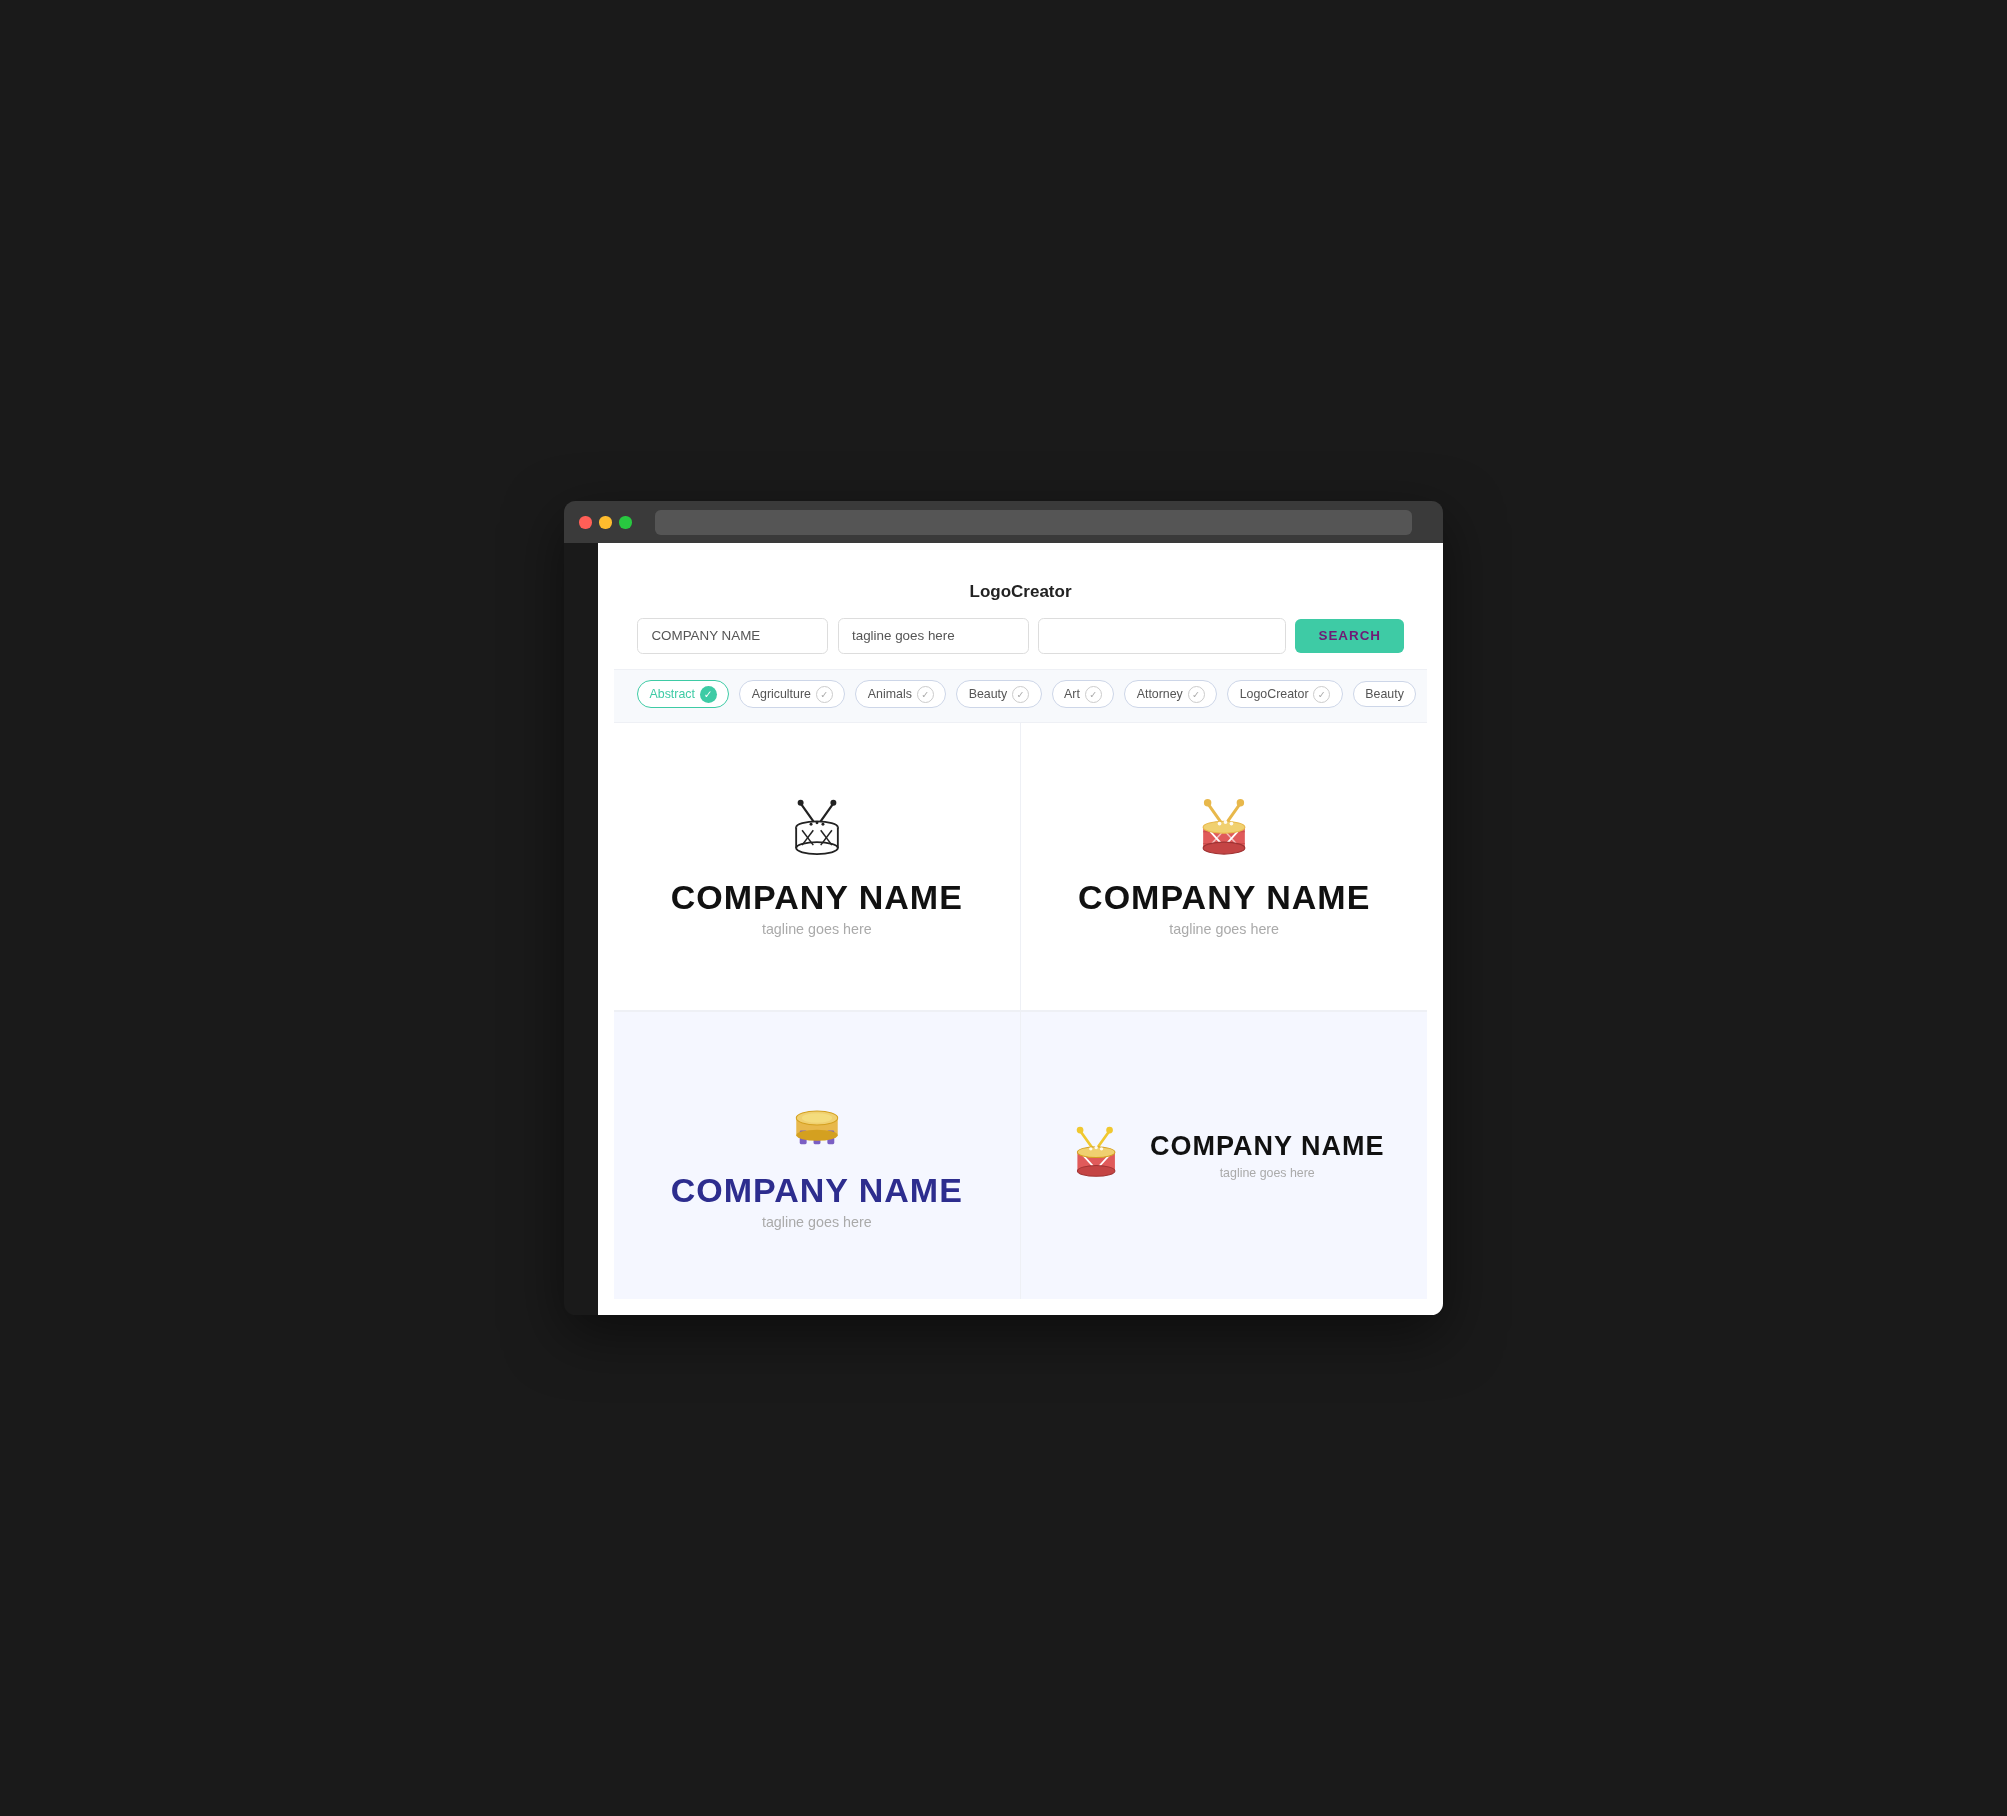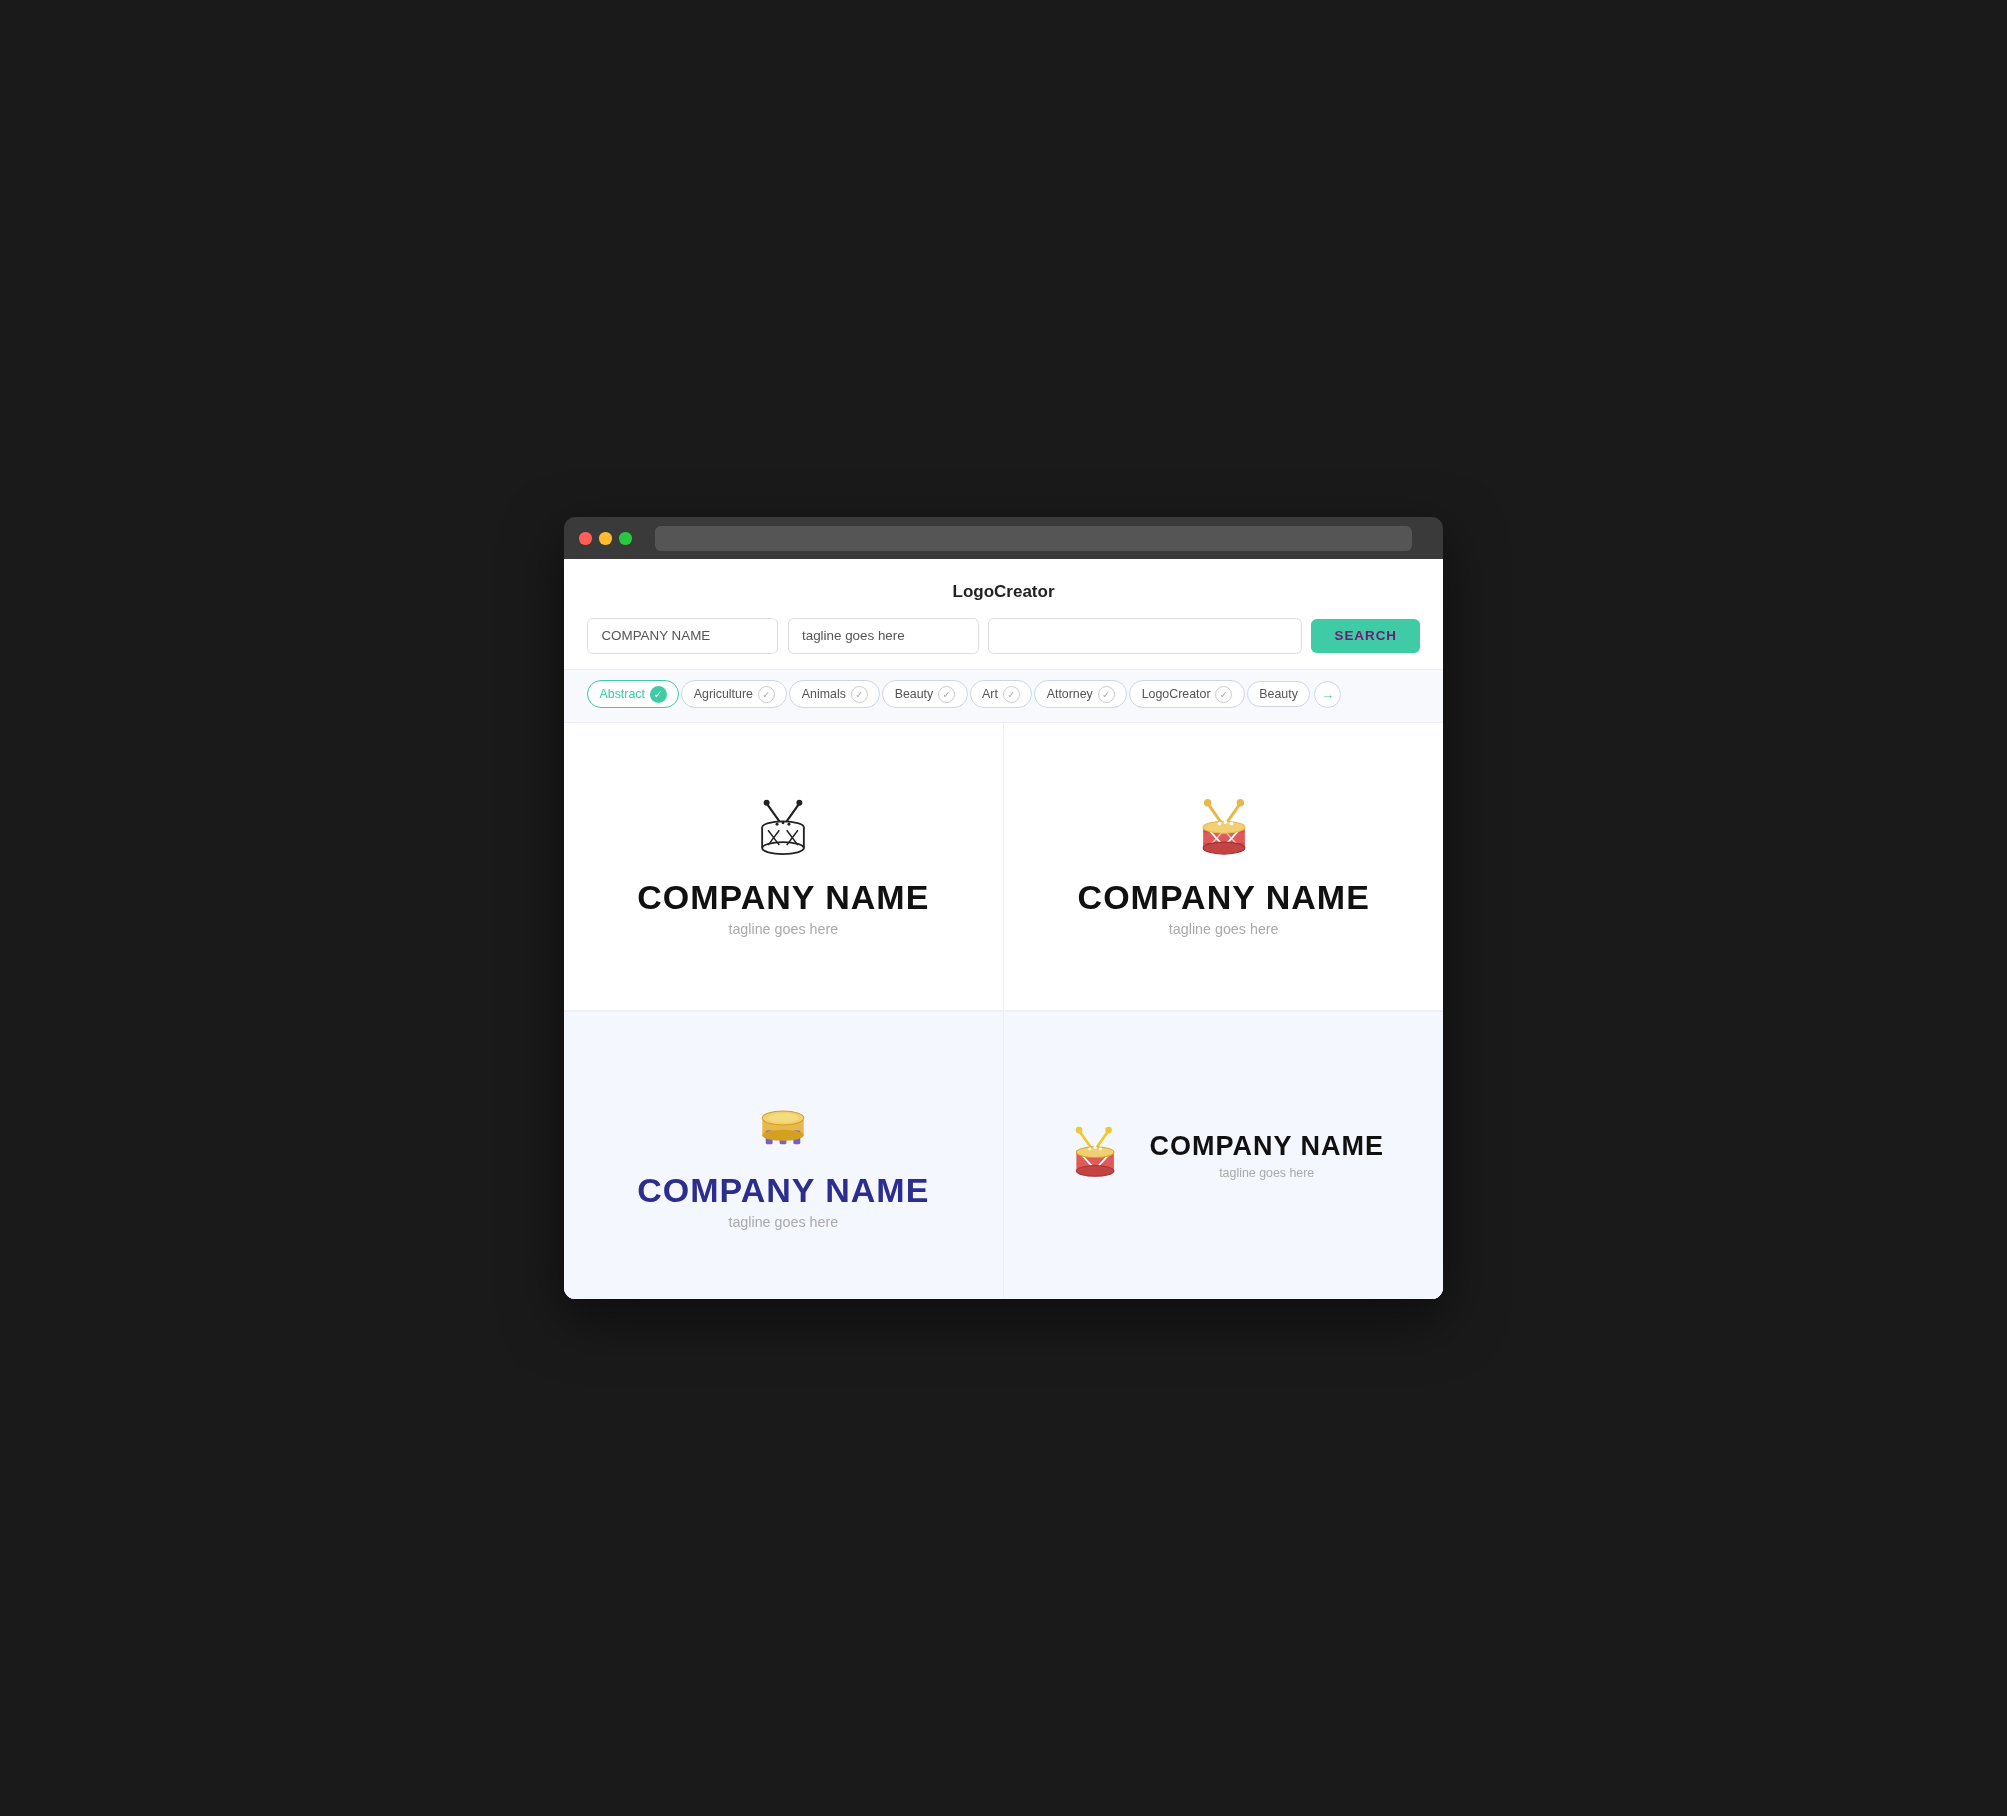--- a/index.html
+++ b/index.html
@@ -40,21 +40,22 @@
     .address-bar {
       flex: 1;
       margin: 0 15.3px;
       background: #555;
       border-radius: 5.7px;
       height: 25px;
     }
 
     .app-container {
       background: #ffffff;
-      padding: 0;
+      padding: 16px;
+      margin-left: 34px;
     }
 
     .app-header {
       text-align: center;
       padding: 23px 0 15.3px;
       font-size: 17px;
       font-weight: 700;
       color: #222;
       letter-spacing: 0;
     }
@@ -95,21 +96,21 @@
       padding: 9.6px 23px;
       font-size: 13.4px;
       font-weight: 700;
       letter-spacing: 1px;
       cursor: pointer;
       white-space: nowrap;
     }
 
     .filter-bar {
       display: flex;
-      gap: 2px;
+      gap: 10px;
       padding: 9.6px 23px 13.4px;
       align-items: center;
       border-top: 1px solid #eef0f5;
       border-bottom: 1px solid #eef0f5;
       background: #f7f9fc;
       overflow: hidden;
     }
 
     .filter-chip {
       display: flex;

